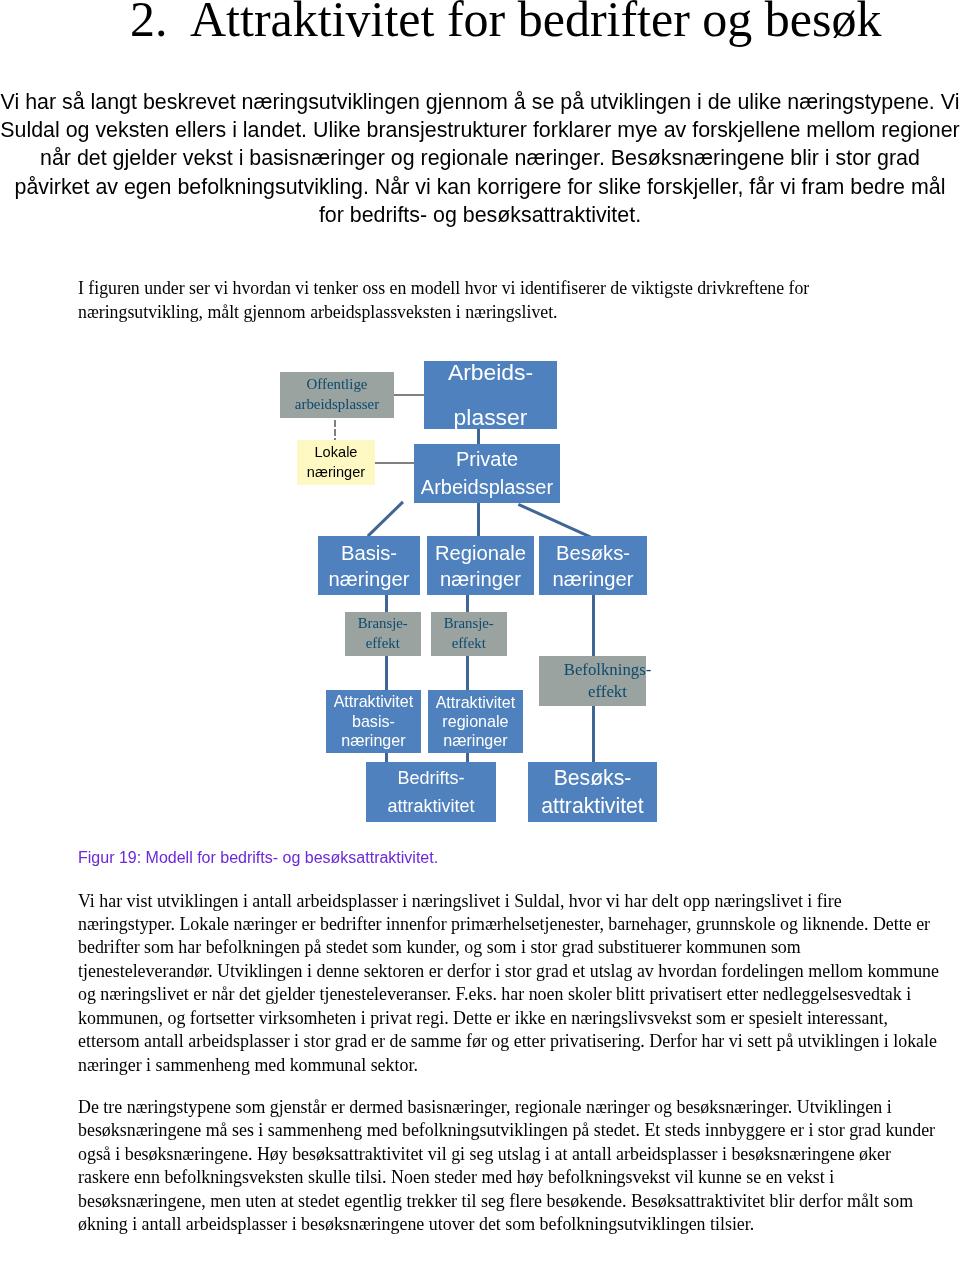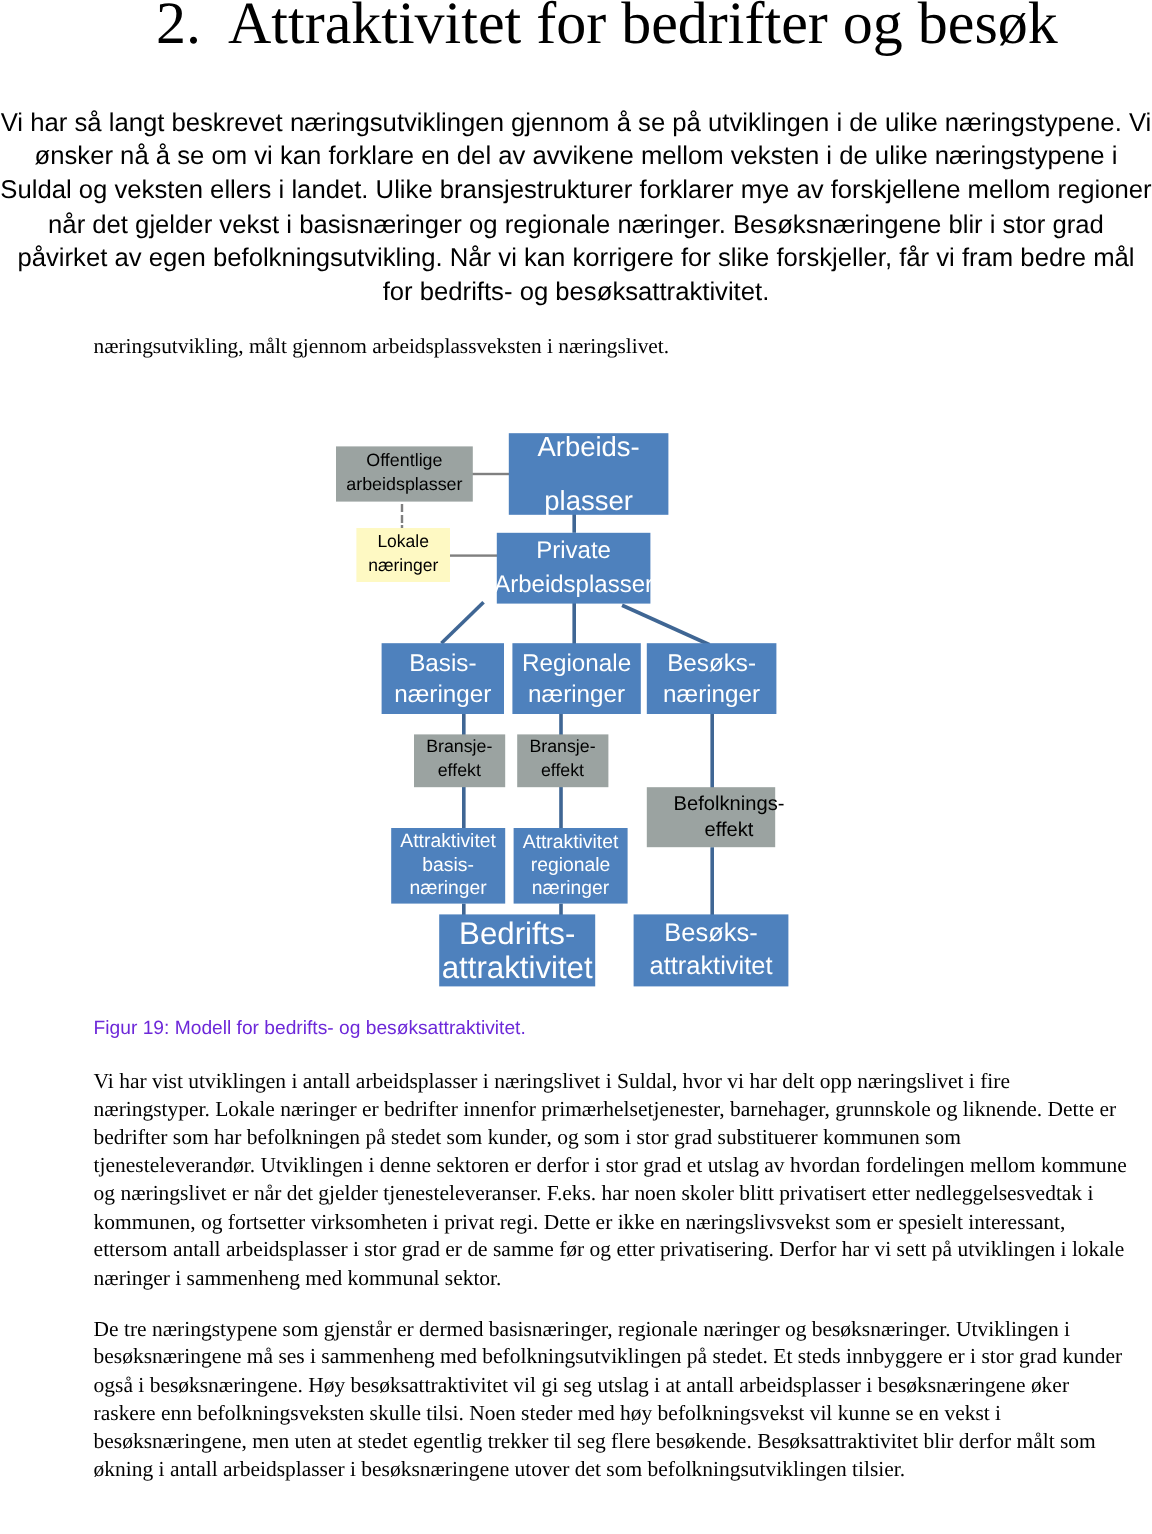--- a/index.html
+++ b/index.html
@@ -21,42 +21,42 @@
            line-height:24px;color:#000;text-align:left;white-space:nowrap;}
   .pfig{left:78px;top:276px;}
 
   
   .diagram{position:absolute;left:0;top:0;width:960px;height:1278px;}
   .box{position:absolute;box-sizing:border-box;display:flex;flex-direction:column;
        align-items:center;justify-content:center;text-align:center;color:#fff;
        font-family:"Liberation Sans",sans-serif;line-height:26px;font-size:20.2px;z-index:3;}
   .box div{white-space:nowrap;}
   .blue{background:#4E81BD;}
-  .grey1{background:#9BA3A1;color:#000000;}
+  .grey1{background:#9BA3A1;color:#0c4a6e;font-family:Liberation Serif, serif;}
   .grey2{background:#fef9c3;color:#000;}
   .ln{position:absolute;background:#3F6694;z-index:1;}
   .lng{position:absolute;background:#808080;z-index:1;}
   .dash{position:absolute;z-index:1;
         background:repeating-linear-gradient(to bottom,#7F7F7F 0 6.7px,transparent 6.7px 8.8px);}
   .diag{position:absolute;z-index:1;background:#3F6694;transform-origin:0 0;}
 
   
   #b-offentlige{left:280px;top:372px;width:114px;height:46px;font-size:14.9px;line-height:19.8px;}
   #b-arbeids{left:424px;top:361px;width:133px;height:68px;font-size:22.9px;line-height:29.5px;gap:16px;}
   #b-lokale{left:297px;top:440px;width:78px;height:45px;font-size:14.6px;line-height:19.6px;}
-  #b-private{left:414px;top:444px;width:128px;height:59px;font-size:20px;line-height:27.5px;}
+  #b-private{left:414px;top:444px;width:146px;height:59px;font-size:20px;line-height:27.5px;}
   #b-basis{left:318px;top:536px;width:102px;height:59px;}
   #b-regionale{left:427px;top:536px;width:107px;height:59px;}
   #b-besoks{left:539px;top:536px;width:108px;height:59px;}
   #b-bransje1{left:345px;top:612px;width:75.5px;height:43.5px;font-size:14.8px;line-height:19.6px;}
   #b-bransje2{left:431px;top:612px;width:75.5px;height:43.5px;font-size:14.8px;line-height:19.6px;}
   #b-befolkning{left:539px;top:656px;width:107px;height:50px;font-size:16.8px;line-height:22px;padding-left:30px;}
   #b-attrbasis{left:325.6px;top:689.5px;width:95.7px;height:63.5px;font-size:16.1px;line-height:19.2px;}
   #b-attrreg{left:427.6px;top:690px;width:95.7px;height:63px;font-size:16.1px;line-height:19.2px;}
-  #b-bedrifts{left:366px;top:762px;width:130px;height:60px;font-size:26px;line-height:28px;}
+  #b-bedrifts{left:366px;top:762px;width:130px;height:60px;font-size:18px;line-height:28px;}
   #b-besoksattr{left:528px;top:762px;width:129px;height:60px;font-size:21.2px;line-height:28px;}
 
   .caption{position:absolute;left:78px;top:849px;font-family:Liberation Sans, sans-serif;
            font-size:16px;color:#6d28d9;white-space:nowrap;}
   .bodytext{position:absolute;left:78px;font-family:"Liberation Serif",serif;font-size:17.9px;
             line-height:23.45px;color:#000;white-space:nowrap;}
   #p1{top:889.5px;}
   #p2{top:1096px;}
 
   
@@ -66,27 +66,27 @@
 </style>
 </head>
 <body>
 
 <div class="page">
   <div class="heading">
     <span class="num">2.</span><span>Attraktivitet for bedrifter og besøk</span>
   </div>
   <div class="intro">
     <div>Vi har så langt beskrevet næringsutviklingen gjennom å se på utviklingen i de ulike næringstypene. Vi</div>
-    <div>ønsker nå å se om vi kan forklare en del av avvikene mellom veksten i de ulike næringstypene i</div>
     <div>Suldal og veksten ellers i landet. Ulike bransjestrukturer forklarer mye av forskjellene mellom regioner</div>
     <div>når det gjelder vekst i basisnæringer og regionale næringer. Besøksnæringene blir i stor grad</div>
     <div>påvirket av egen befolkningsutvikling. Når vi kan korrigere for slike forskjeller, får vi fram bedre mål</div>
     <div>for bedrifts- og besøksattraktivitet.</div>
   </div>
   <div class="p-serif pfig">
+    <div>I figuren under ser vi hvordan vi tenker oss en modell hvor vi identifiserer de viktigste drivkreftene for</div>
     <div>næringsutvikling, målt gjennom arbeidsplassveksten i næringslivet.</div>
   </div>
 
   <div class="diagram">
 
     <div class="lng" style="left:393px;top:394.3px;width:32px;height:1.6px;"></div>
     <div class="dash" style="left:334.4px;top:419.5px;width:2.1px;height:21px;"></div>
     <div class="lng" style="left:373px;top:462.3px;width:42px;height:1.6px;"></div>
     <div class="ln" style="left:477px;top:428px;width:2.5px;height:16px;"></div>
     <div class="diag" style="left:404px;top:503px;width:49px;height:2.6px;transform:rotate(135.8deg);"></div>

